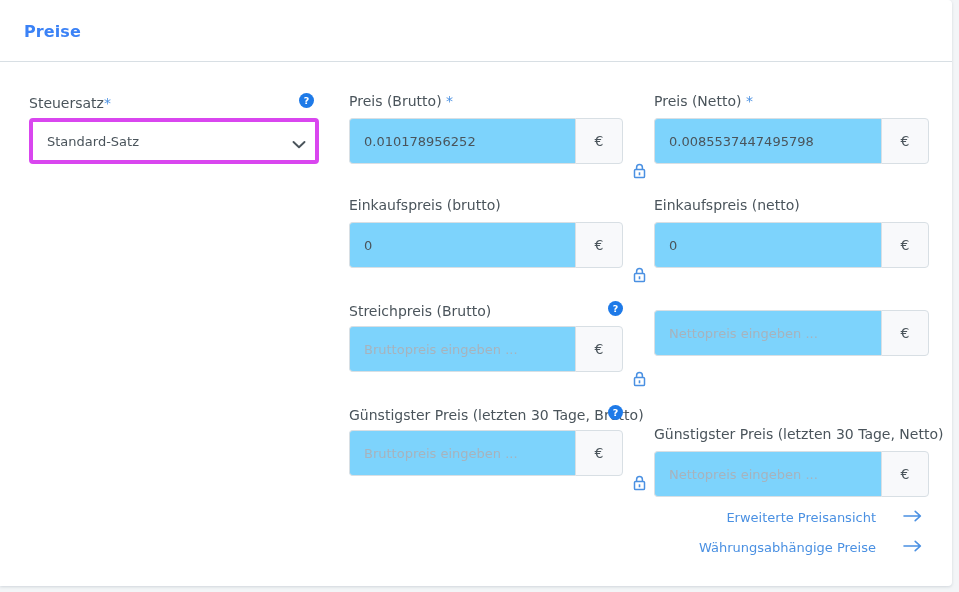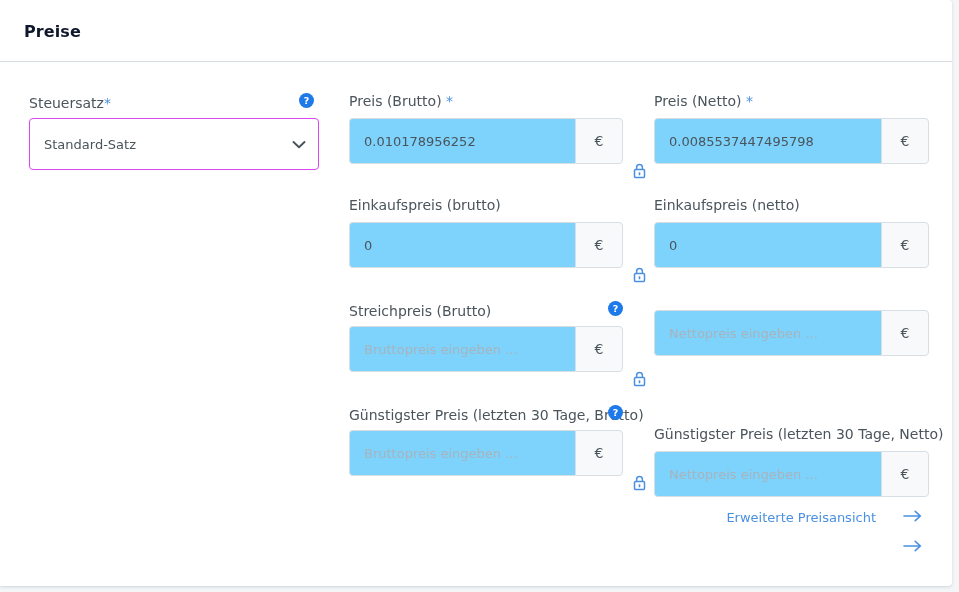--- a/index.html
+++ b/index.html
@@ -35,21 +35,21 @@
     height: 62px;
     border-bottom: 1px solid #d8dfe4;
     box-sizing: border-box;
   }
   .card-title {
     position: absolute;
     left: 24px;
     top: 22px;
     font-size: 16px;
     font-weight: 700;
-    color: #0f172a;
+    color: #3b82f6;
     letter-spacing: 0.1px;
   }
 
   .form-area {
     position: absolute;
     left: 0;
     top: 62px;
     width: 100%;
   }
 
@@ -108,22 +108,22 @@
   }
 
   
   .select-wrap {
     position: relative;
     height: 46px;
     width: 290px;
   }
   .select-box {
     width: 100%;
-    height: 52px;
-    border: 1px solid #d946ef;
+    height: 46px;
+    border: 4px solid #d946ef;
     border-radius: 4px;
     background: #ffffff;
     font-family: "DejaVu Sans", sans-serif;
     font-size: 13px;
     color: #4a545b;
     padding: 0 34px 0 14px;
     box-sizing: border-box;
     display: flex;
     align-items: center;
   }
@@ -301,20 +301,21 @@
     <div class="link-row" style="top:448px;">
       <span>Erweiterte Preisansicht</span>
       <span class="arrow-icon">
         <svg width="20" height="12" viewBox="0 0 20 12">
             <path d="M1 6 H17 M12.2 1.4 L17.4 6 L12.2 10.6" fill="none" stroke="#4a90e2" stroke-width="1.6" stroke-linecap="round" stroke-linejoin="round"></path>
           </svg>
       </span>
     </div>
 
     <div class="link-row" style="top:478px;">
+      <span>Währungsabhängige Preise</span>
       <span class="arrow-icon">
         <svg width="20" height="12" viewBox="0 0 20 12">
             <path d="M1 6 H17 M12.2 1.4 L17.4 6 L12.2 10.6" fill="none" stroke="#4a90e2" stroke-width="1.6" stroke-linecap="round" stroke-linejoin="round"></path>
           </svg>
       </span>
     </div>
 
   </div>
 </div>
 

